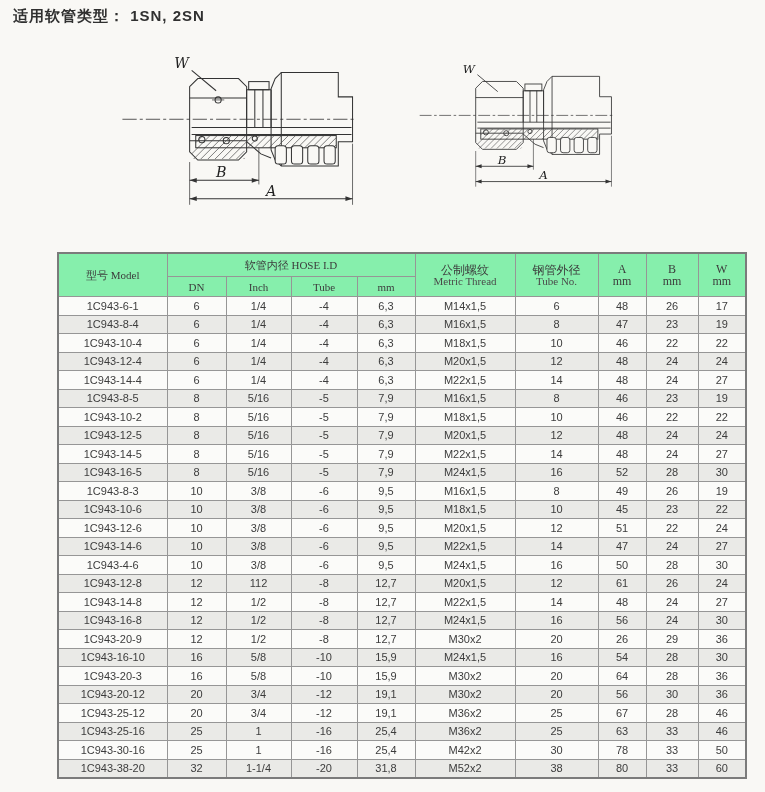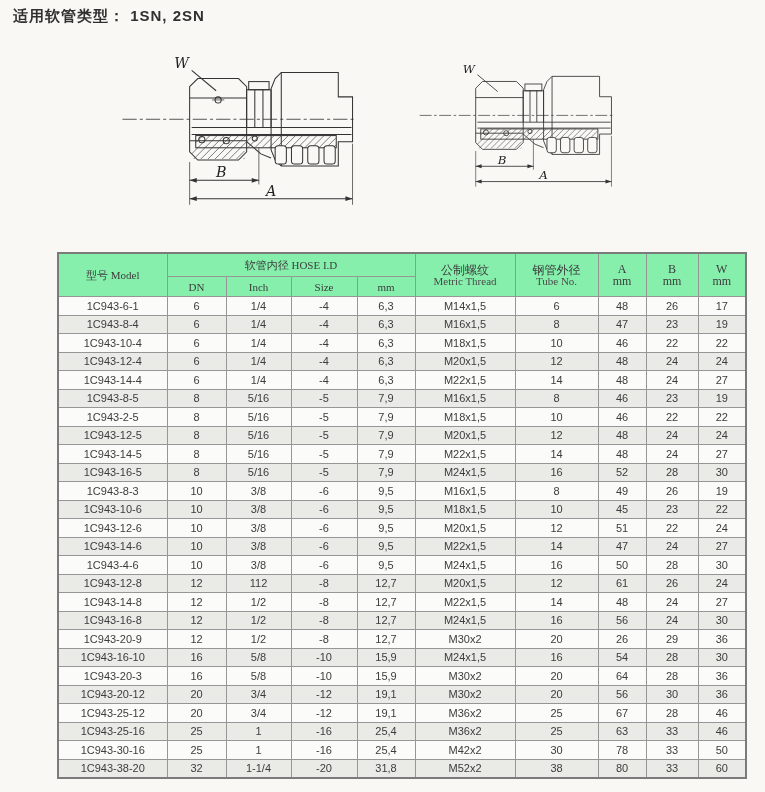--- a/index.html
+++ b/index.html
@@ -244,21 +244,21 @@
           <div class="cn">mm</div>
         </th>
         <th rowspan="2">
           <div class="cn">W</div>
           <div class="cn">mm</div>
         </th>
       </tr>
       <tr class="h2">
         <th>DN</th>
         <th>Inch</th>
-        <th>Size</th>
+        <th>Tube</th>
         <th>mm</th>
       </tr>
     </thead>
     <tbody>
         <tr>
           <td>1C943-6-1</td>
           <td>6</td>
           <td>1/4</td>
           <td>-4</td>
           <td>6,3</td>
@@ -322,21 +322,21 @@
           <td>5/16</td>
           <td>-5</td>
           <td>7,9</td>
           <td>M16x1,5</td>
           <td>8</td>
           <td>46</td>
           <td>23</td>
           <td>19</td>
         </tr>
         <tr>
-          <td>1C943-2-5</td>
+          <td>1C943-10-2</td>
           <td>8</td>
           <td>5/16</td>
           <td>-5</td>
           <td>7,9</td>
           <td>M18x1,5</td>
           <td>10</td>
           <td>46</td>
           <td>22</td>
           <td>22</td>
         </tr>

